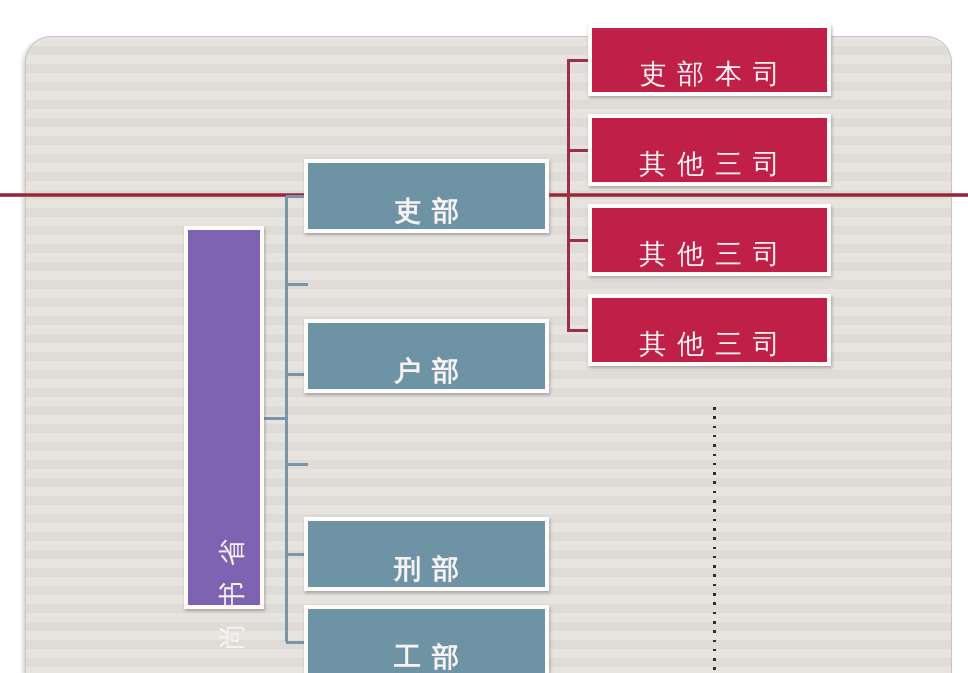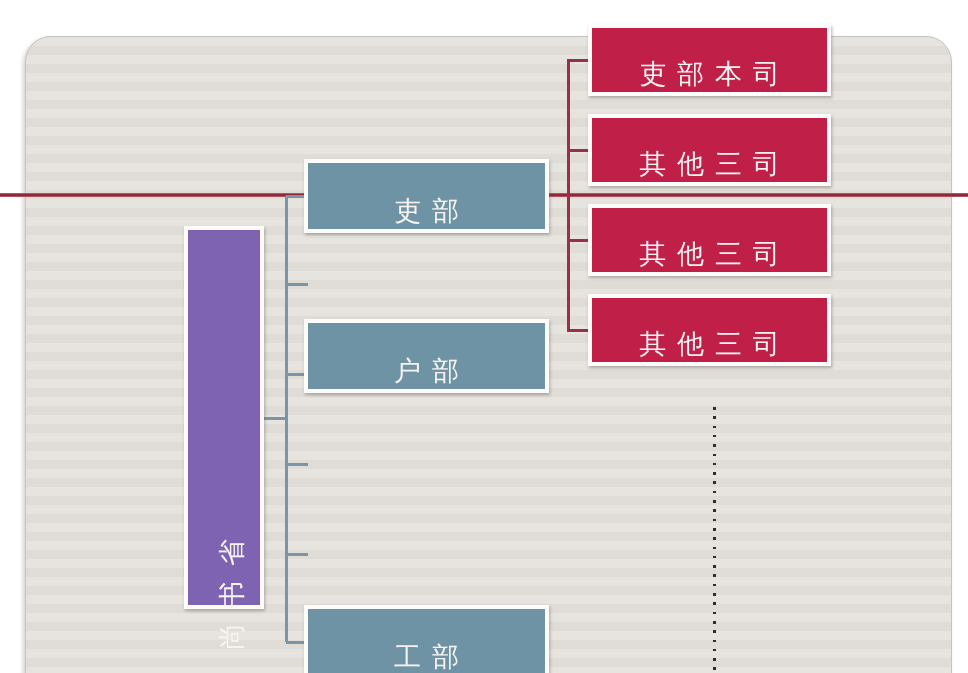--- a/index.html
+++ b/index.html
@@ -28,21 +28,21 @@
   .rconn{position:absolute;background:#9c2f48;}
   .rconn.vert{left:567px;top:59px;width:3px;height:272px;}
   .rconn.stub{height:3px;left:567px;width:25px;}
   .node{
     position:absolute;display:flex;align-items:flex-end;justify-content:center;
     border:4px solid #fdfcfa;box-sizing:border-box;
     box-shadow:1px 2px 3px rgba(100,95,90,0.45);
     color:#f7f3f2;font-size:27px;
   }
   .node span{letter-spacing:0.40em;margin-right:-0.40em;white-space:nowrap;}
-  .node.ministry{left:304px;width:245px;height:74px;background:#6d93a4;}
+  .node.ministry{left:304px;width:245px;height:74px;background:#6d93a4;font-weight:bold;}
   .node.sub{left:588px;width:243px;height:72px;background:#c01f48;}
   .node.root{left:184px;top:226px;width:80px;height:383px;background:#7e63b2;}
   .node.root span{
     transform:rotate(-90deg);font-size:27px;
     letter-spacing:0.55em;margin-right:-0.55em;
   }
   .dots{
     position:absolute;left:713px;top:407px;width:3px;height:266px;
     background:repeating-linear-gradient(180deg,#2e2b28 0 2.6px,transparent 2.6px 9.3px);
   }
@@ -74,20 +74,23 @@
   <div class="node root">
     <span>尚书省</span>
   </div>
 
   <div class="node ministry" style="top:159px">
     <span>吏部</span>
   </div>
   <div class="node ministry" style="top:319px">
     <span>户部</span>
   </div>
+  <div class="node ministry" style="top:517px">
+    <span>刑部</span>
+  </div>
   <div class="node ministry" style="top:605px">
     <span>工部</span>
   </div>
 
   <div class="node sub" style="top:24px">
     <span>吏部本司</span>
   </div>
   <div class="node sub" style="top:114px">
     <span>其他三司</span>
   </div>

